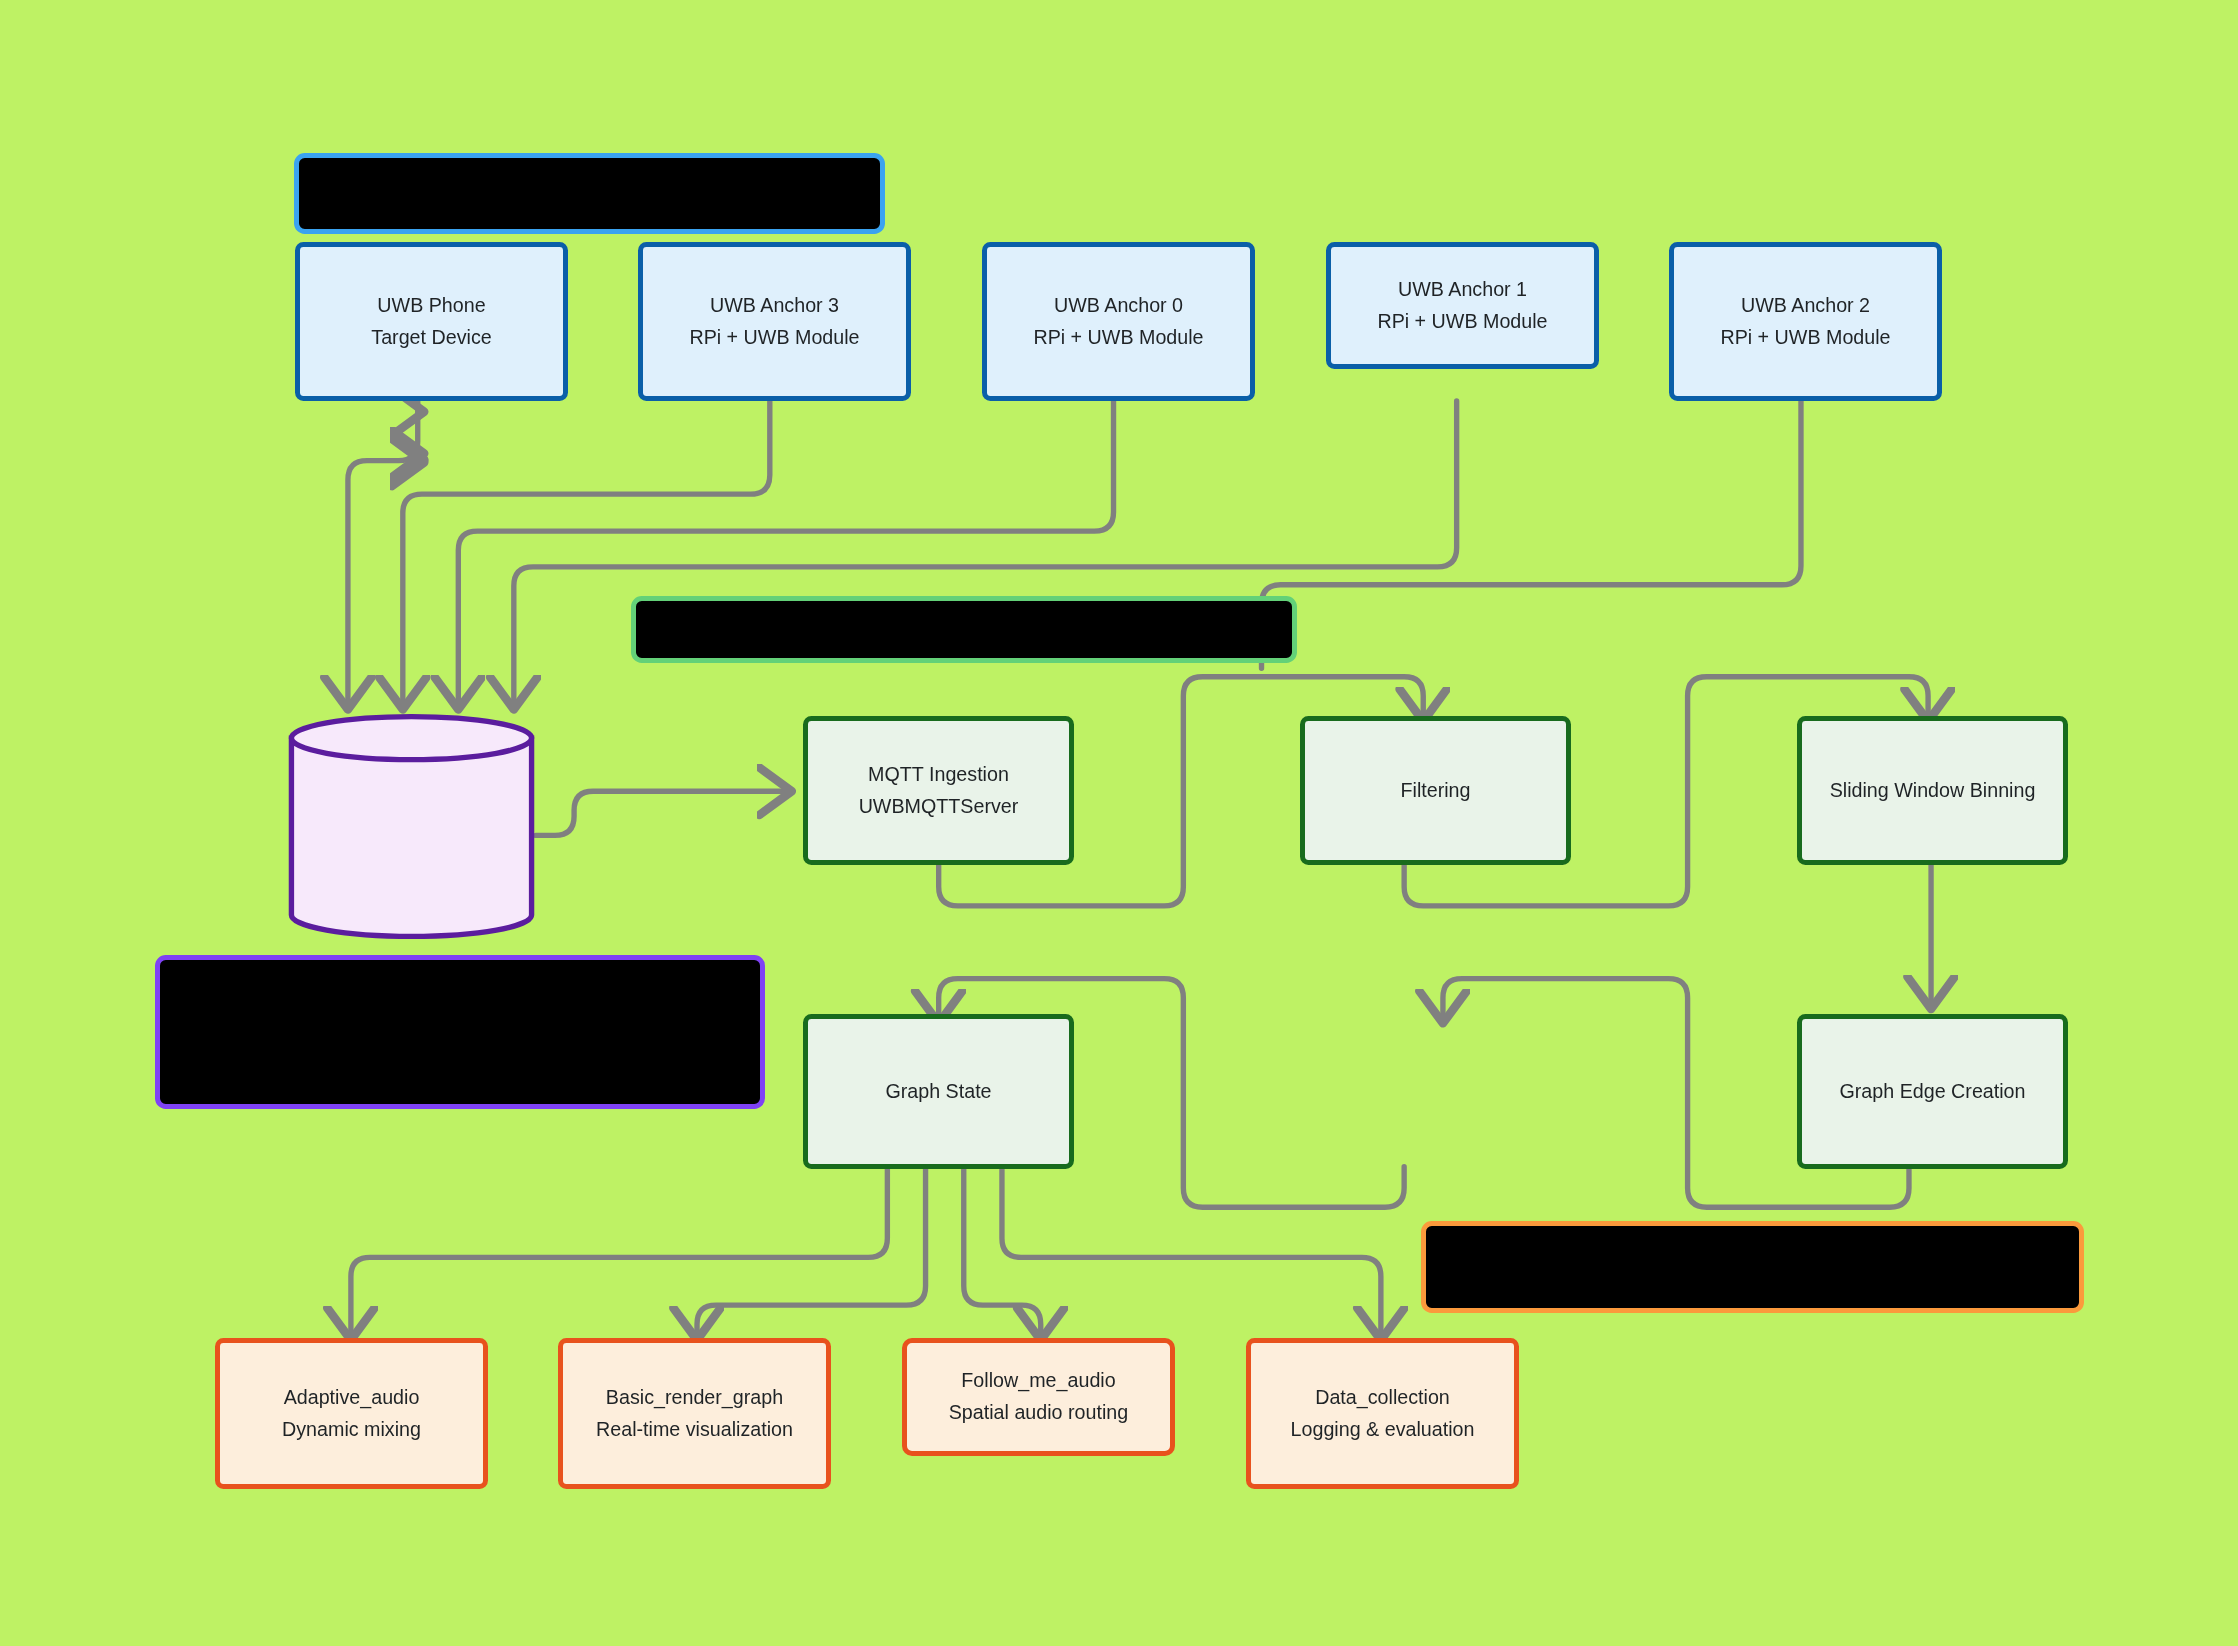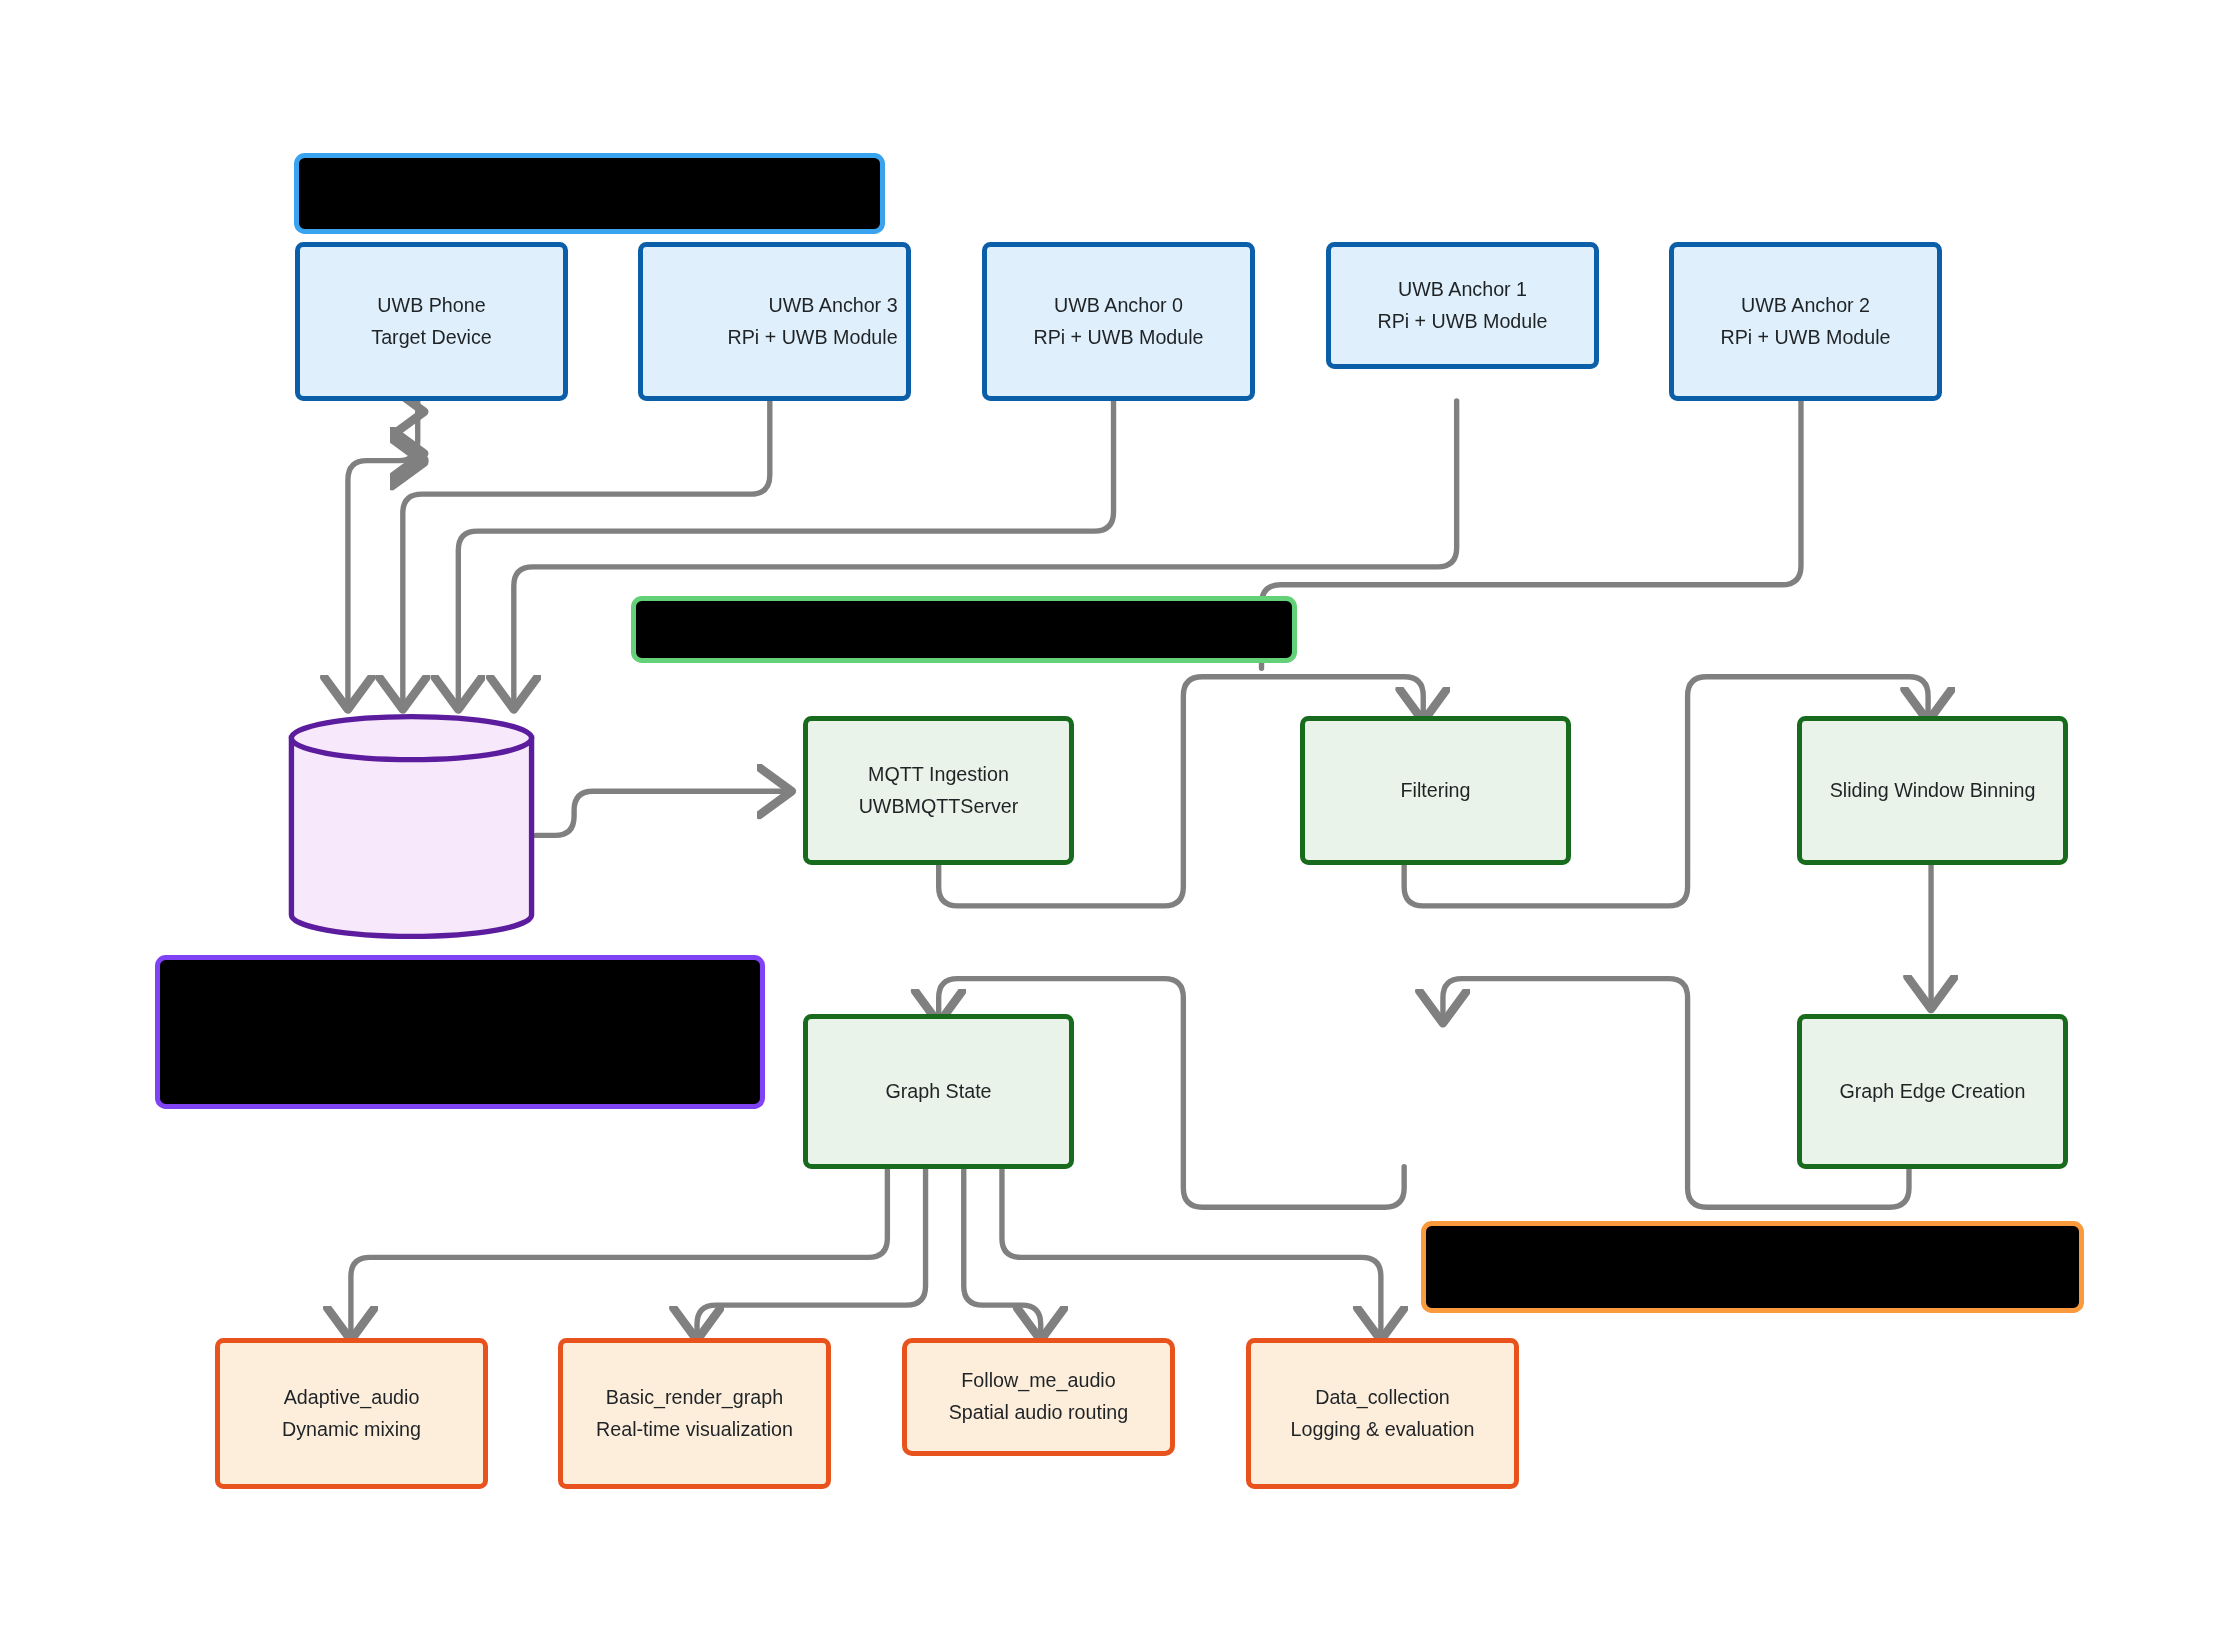--- a/index.html
+++ b/index.html
@@ -1,20 +1,20 @@
 <!DOCTYPE html>
 <html style="font-size:9.5px"><head>
 <meta charset="utf-8">
 <style>
   html,body{margin:0;padding:0;background:#000;}
   body{
     font-family:"Liberation Sans","DejaVu Sans",sans-serif;
     width:2239px;height:1647px;overflow:hidden;position:relative;
   }
-  #stage{position:absolute;left:0;top:0;width:2239px;height:1647px;background:#ffffff;}
+  #stage{position:absolute;left:0;top:0;width:2239px;height:1647px;background:#bef264;}
   svg#wires{position:absolute;left:0;top:0;width:2239px;height:1647px;pointer-events:none;}
 
   
   .cluster{
     position:absolute;box-sizing:border-box;background:#000;border-radius:10.7px;
   }
   .cluster.blue  {border:5.4px solid #3aa3f0;}
   .cluster.green {border:5.4px solid #63d178;}
   .cluster.purple{border:5.4px solid #7f42f5;}
   .cluster.orange{border:5.4px solid #fb9a3c;}
@@ -128,21 +128,21 @@
 
   <div class="cluster orange" style="left:1421px;top:1221px;width:663px;height:92px;">
     <div class="cluster-label"></div>
   </div>
 
   <div class="node blue" style="left:295px;top:242px;width:273px;height:159px;">
     <span>UWB Phone</span>
     <span class="l2">Target Device</span>
   </div>
 
-  <div class="node blue" style="left:638px;top:242px;width:273px;height:159px;align-items:flex-end;">
+  <div class="node blue" style="left:638px;top:242px;width:273px;height:159px;">
     <span>UWB Anchor 3</span>
     <span class="l2">RPi + UWB Module</span>
   </div>
 
   <div class="node blue" style="left:982px;top:242px;width:273px;height:159px;">
     <span>UWB Anchor 0</span>
     <span class="l2">RPi + UWB Module</span>
   </div>
 
   <div class="node blue" style="left:1326px;top:242px;width:273px;height:127px;">

